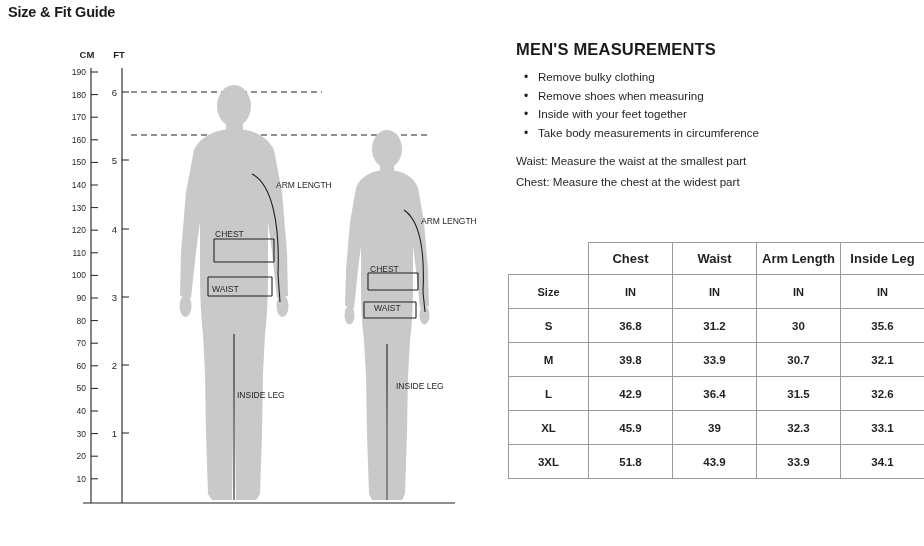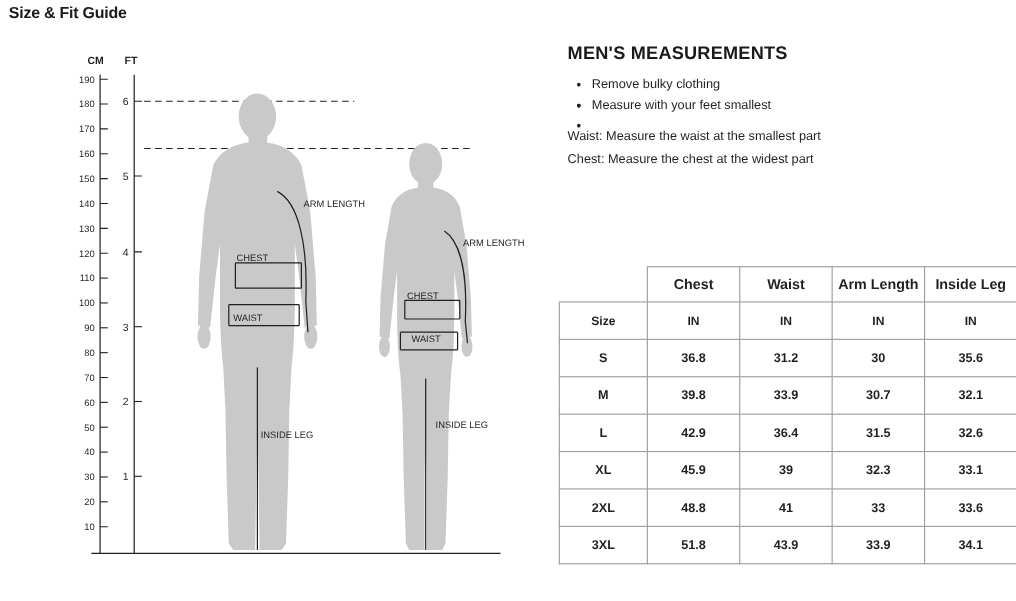--- a/index.html
+++ b/index.html
@@ -278,27 +278,29 @@
 
   <div id="right">
     <h2 class="mm-title">MEN'S MEASUREMENTS</h2>
     <ul class="mm-list">
       <li>
         <span class="bullet">•</span>
         <span>Remove bulky clothing</span>
       </li>
       <li>
         <span class="bullet">•</span>
+        <span>Remove shoes when measuring</span>
       </li>
       <li>
         <span class="bullet">•</span>
-        <span>Measure with your feet smallest</span>
+        <span>Inside with your feet together</span>
       </li>
       <li>
         <span class="bullet">•</span>
+        <span>Take body measurements in circumference</span>
       </li>
     </ul>
     <div class="mm-notes">
       <p>Waist: Measure the waist at the smallest part</p>
       <p>Chest: Measure the chest at the widest part</p>
     </div>
   </div>
 
   <table id="size-table">
     <colgroup>
@@ -347,27 +349,20 @@
         <td>32.6</td>
       </tr>
       <tr>
         <td class="sizecell">XL</td>
         <td>45.9</td>
         <td>39</td>
         <td>32.3</td>
         <td>33.1</td>
       </tr>
       <tr>
-        <td class="sizecell">2XL</td>
-        <td>48.8</td>
-        <td>41</td>
-        <td>33</td>
-        <td>33.6</td>
-      </tr>
-      <tr>
         <td class="sizecell">3XL</td>
         <td>51.8</td>
         <td>43.9</td>
         <td>33.9</td>
         <td>34.1</td>
       </tr>
     </tbody>
   </table>
 
 </div>

